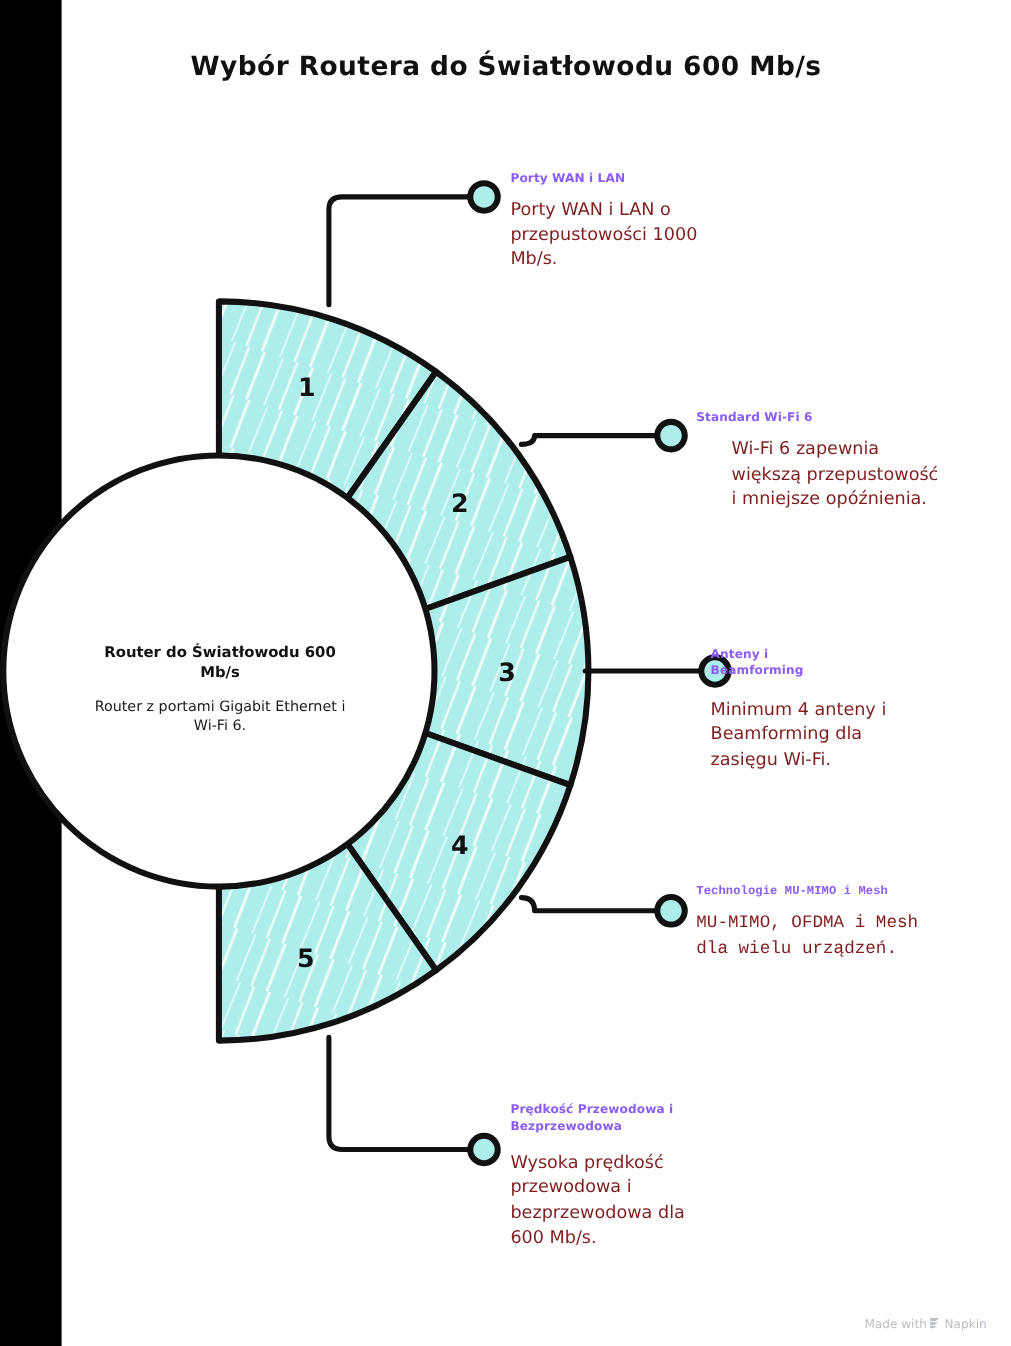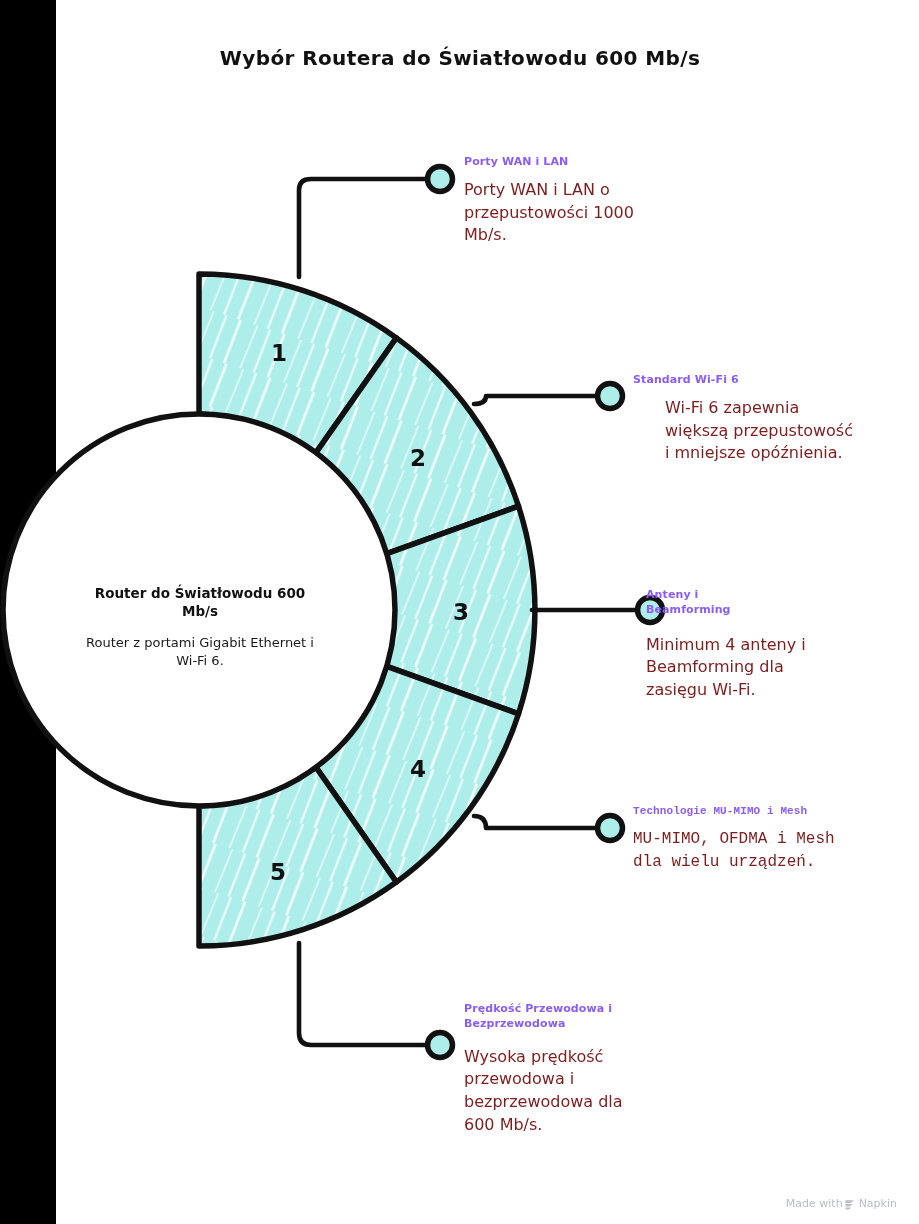--- a/index.html
+++ b/index.html
@@ -22,21 +22,21 @@
     left: 0; top: 0;
     width: 56px; height: 1224px;
     background: #000000;
   }
   
   .title {
     position: absolute;
     left: 60px; top: 46px;
     width: 800px;
     text-align: center;
-    font-size: 20px;
+    font-size: 24px;
     font-weight: 700;
     color: #111111;
     letter-spacing: 0.4px;
     font-family: "DejaVu Sans", sans-serif;
   }
   
   .diagram {
     position: absolute;
     left: 0; top: 0;
     width: 919px; height: 1224px;
@@ -87,21 +87,21 @@
     font-weight: 700;
     color: #111111;
     transform: translate(-50%, -50%);
     pointer-events: none;
   }
   
   .watermark {
     position: absolute;
     right: 22px; bottom: 14px;
     display: flex;
-    align-items: flex-end;
+    align-items: flex-start;
     gap: 2px;
     font-size: 11px;
     color: #b9bec4;
     font-family: "DejaVu Sans", sans-serif;
   }
   .wm-logo { display: inline-block; width: 12px; height: 11px; }
 </style>
 </head>
 <body>
 

